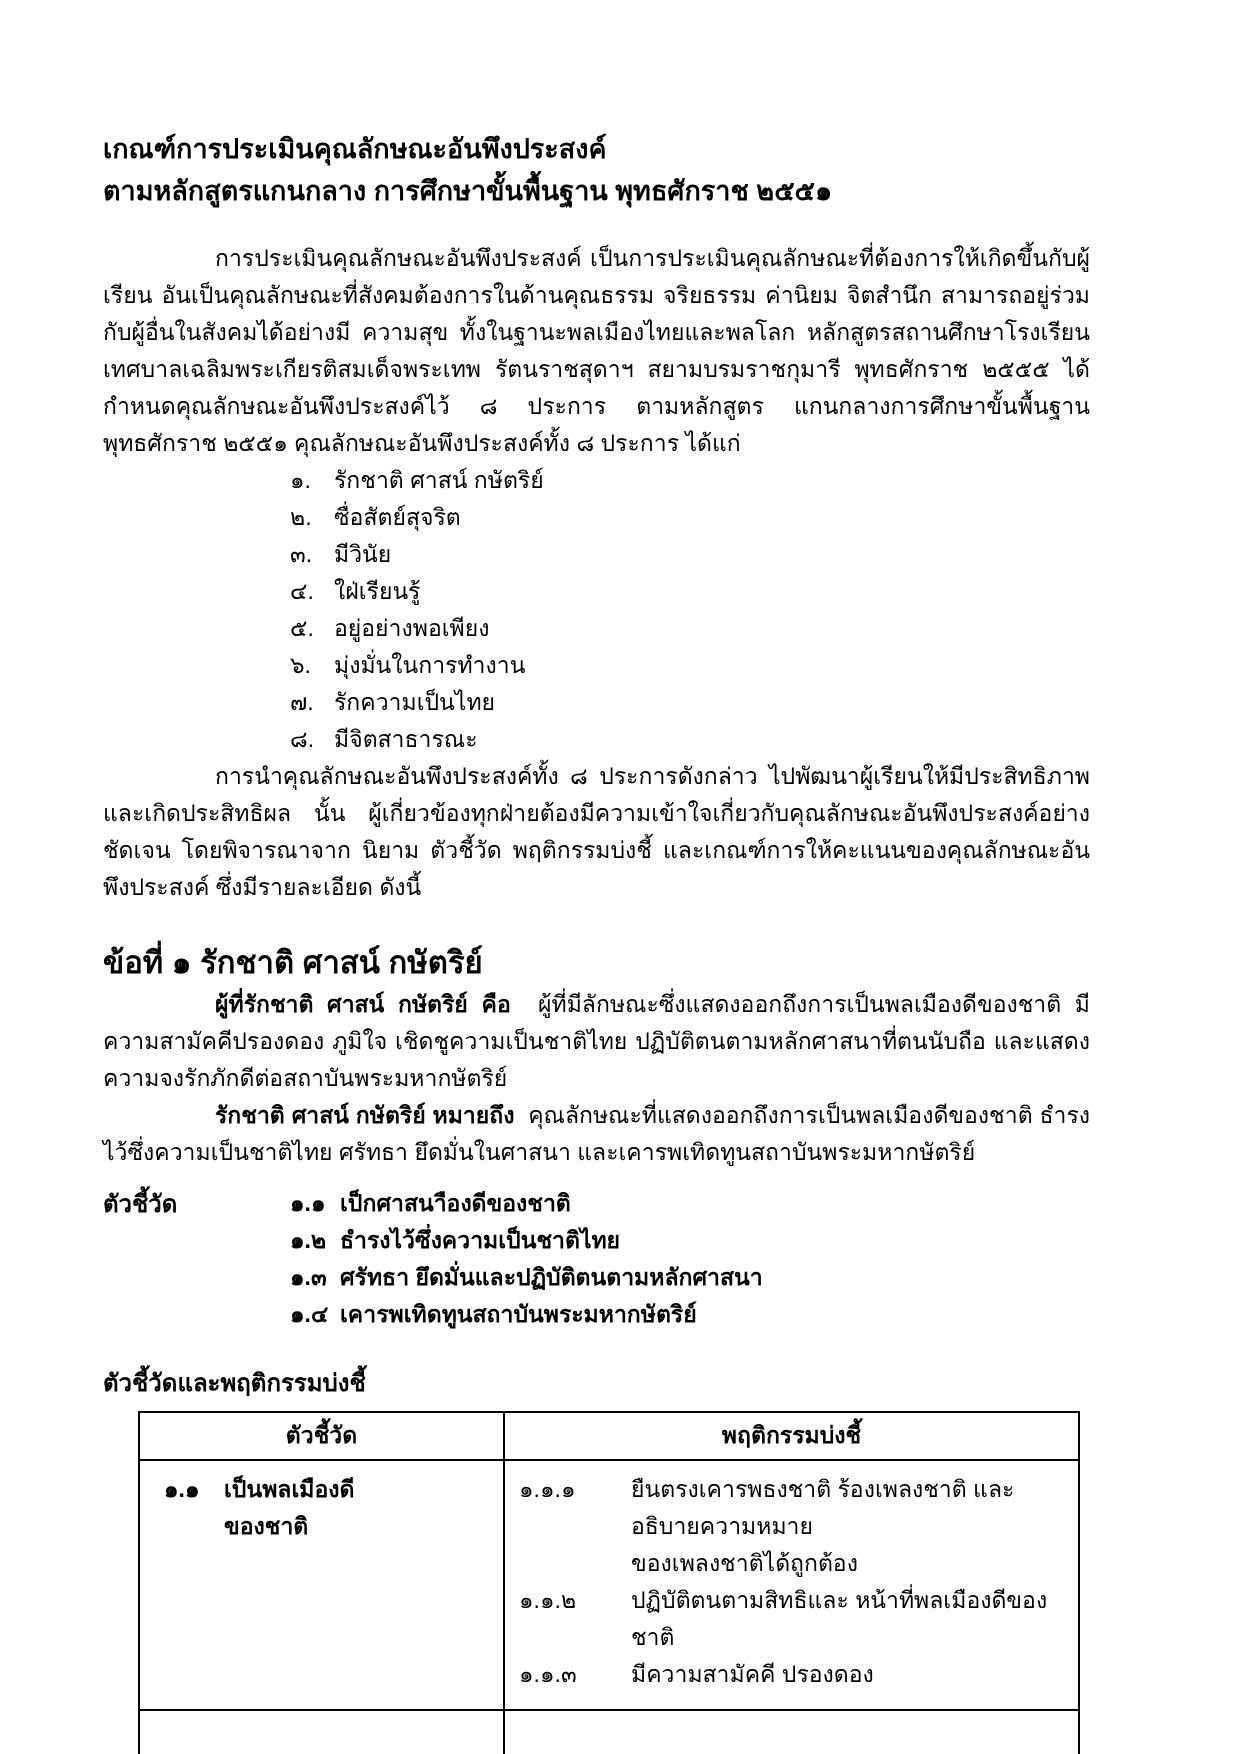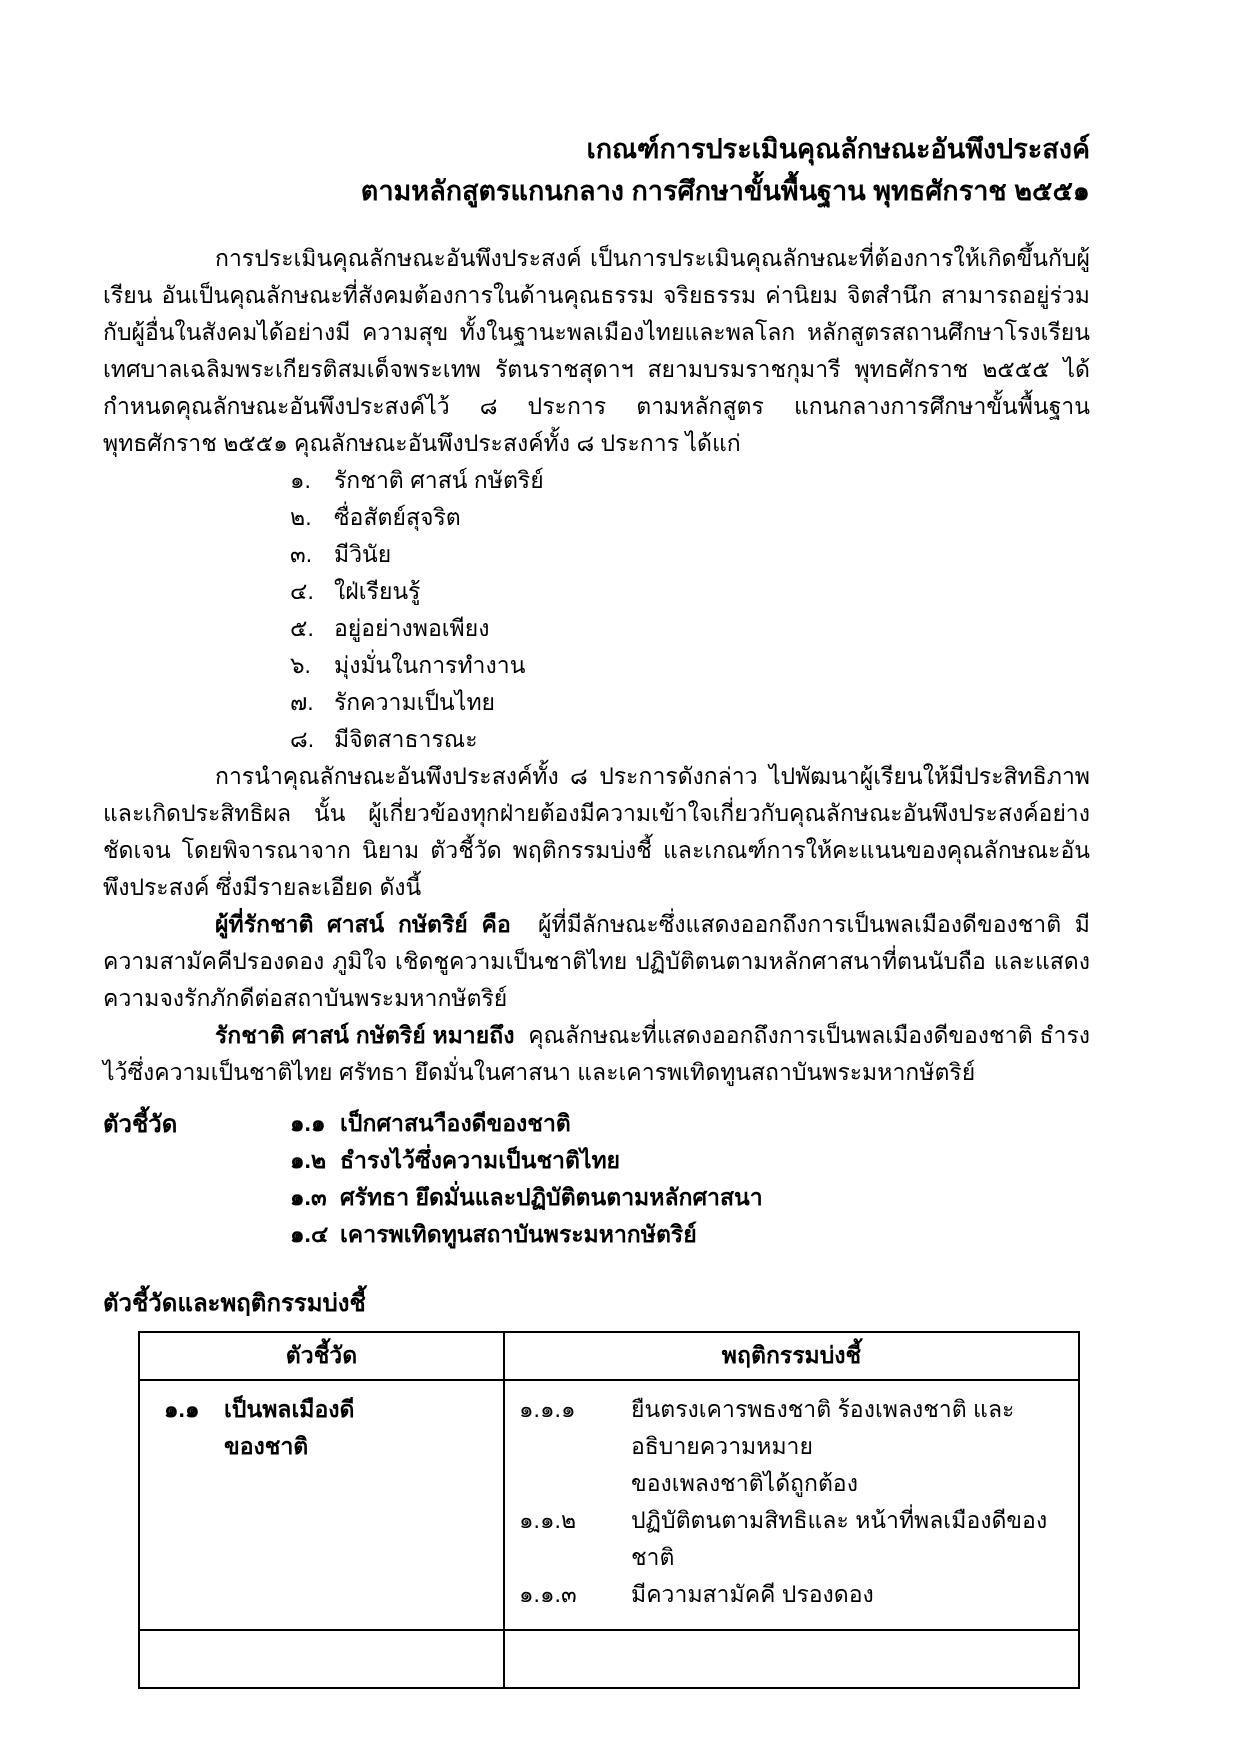--- a/index.html
+++ b/index.html
@@ -8,21 +8,21 @@
     position: relative;
     width: 1240px;
     height: 1754px;
     margin: 0 auto;
     background: #ffffff;
     color: #000000;
     font-family: "Liberation Sans", "DejaVu Sans", sans-serif;
     padding: 128px 150px 0 103px;
     overflow: hidden;
   }
-  .title-block { text-align: right; margin-bottom: 28px; }
+  .title-block { text-align: left; margin-bottom: 28px; }
   .title-line {
     font-size: 27px;
     font-weight: bold;
     line-height: 42px;
   }
   p.body-par {
     font-size: 23px;
     line-height: 37px;
     text-align: justify;
     overflow-wrap: break-word;
@@ -143,20 +143,21 @@
         <span>รักความเป็นไทย</span>
       </li>
     <li>
         <span class="num">๘.</span>
         <span>มีจิตสาธารณะ</span>
       </li>
   </ul>
 
   <p class="body-par indent">การนำคุณลักษณะอันพึงประสงค์ทั้ง  ๘ ประการดังกล่าว  ไปพัฒนาผู้เรียนให้มีประสิทธิภาพและเกิดประสิทธิผล นั้น  ผู้เกี่ยวข้องทุกฝ่ายต้องมีความเข้าใจเกี่ยวกับคุณลักษณะอันพึงประสงค์อย่างชัดเจน โดยพิจารณาจาก นิยาม ตัวชี้วัด พฤติกรรมบ่งชี้  และเกณฑ์การให้คะแนนของคุณลักษณะอันพึงประสงค์  ซึ่งมีรายละเอียด ดังนี้</p>
 
+  <h1 class="section-heading">ข้อที่ ๑  รักชาติ  ศาสน์  กษัตริย์</h1>
 
 
   <p class="body-par indent"><span class="bold">ผู้ที่รักชาติ ศาสน์  กษัตริย์  คือ</span>&nbsp;&nbsp;<span>ผู้ที่มีลักษณะซึ่งแสดงออกถึงการเป็นพลเมืองดีของชาติ มีความสามัคคีปรองดอง  ภูมิใจ เชิดชูความเป็นชาติไทย  ปฏิบัติตนตามหลักศาสนาที่ตนนับถือ  และแสดงความจงรักภักดีต่อสถาบันพระมหากษัตริย์</span></p>
 
   <p class="body-par indent"><span class="bold">รักชาติ ศาสน์  กษัตริย์  หมายถึง</span>&nbsp;&nbsp;<span>คุณลักษณะที่แสดงออกถึงการเป็นพลเมืองดีของชาติ ธำรงไว้ซึ่งความเป็นชาติไทย  ศรัทธา  ยึดมั่นในศาสนา  และเคารพเทิดทูนสถาบันพระมหากษัตริย์</span></p>
 
   <div class="indicator-block">
     <div class="ind-label">ตัวชี้วัด</div>
     <ul class="indicator-list">
       <li>

